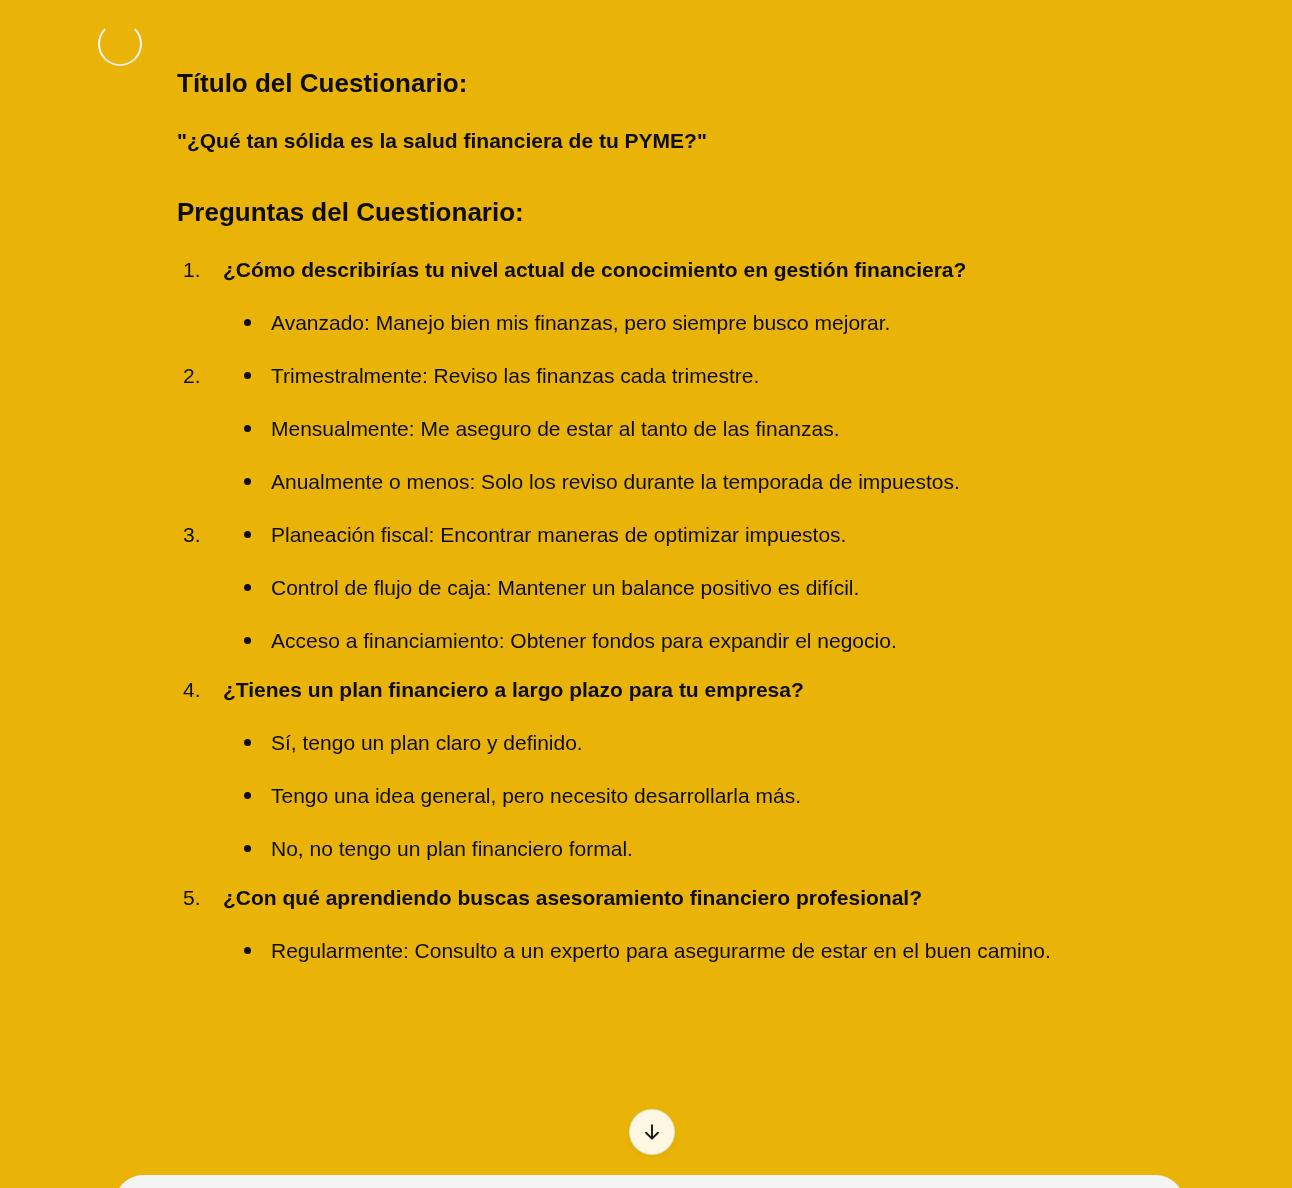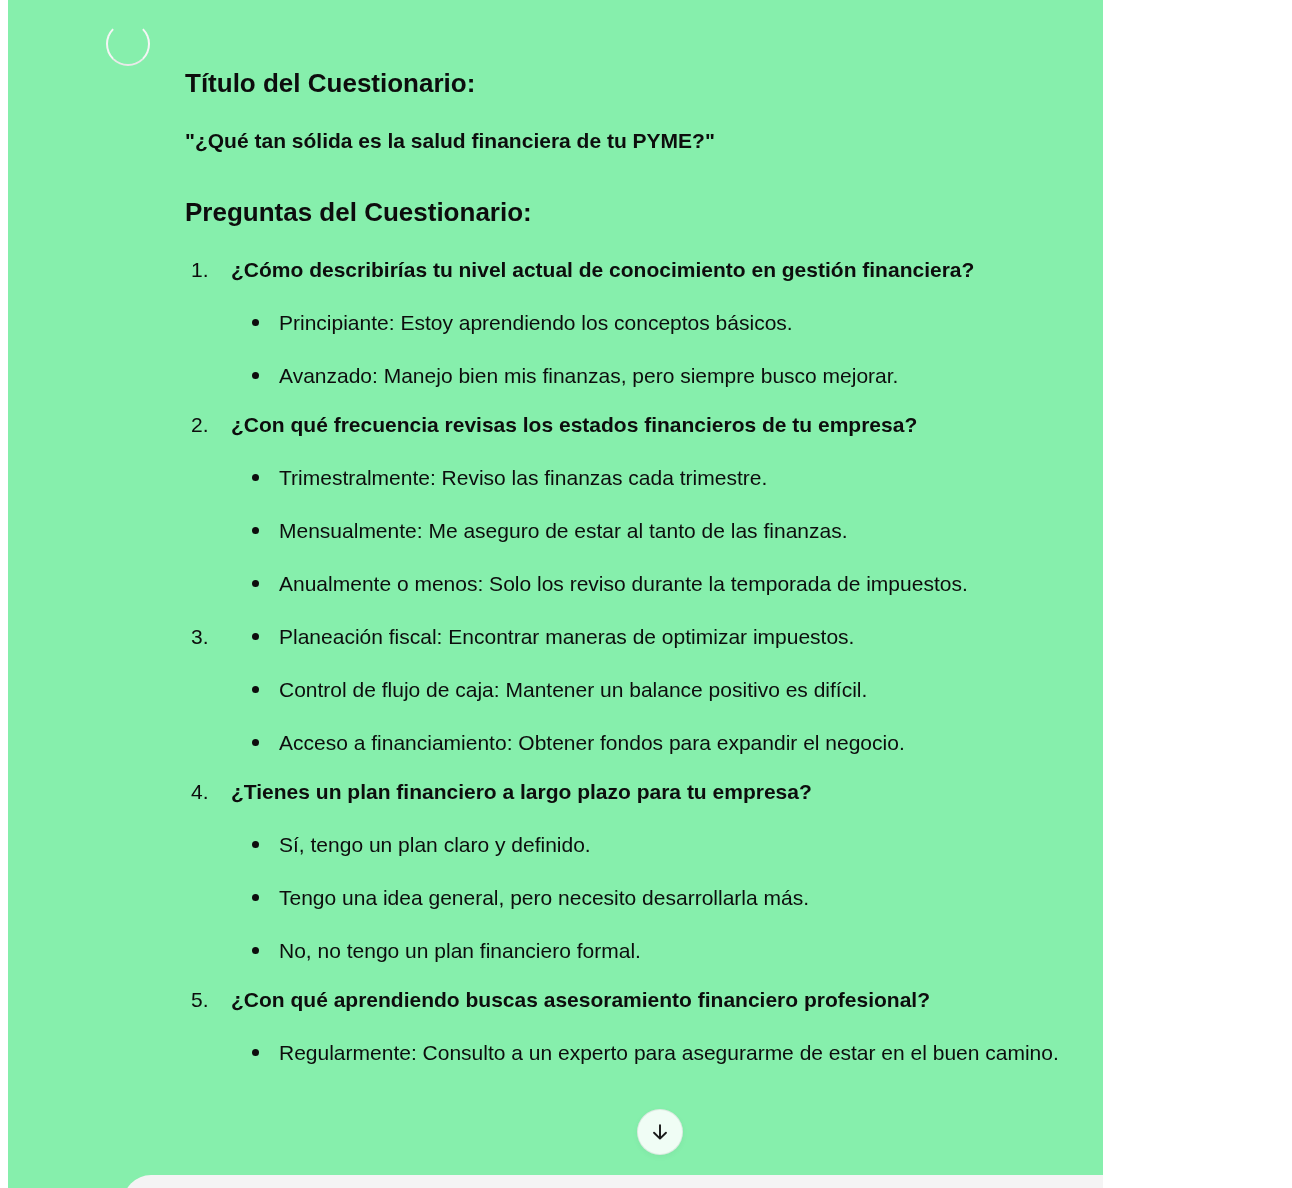--- a/index.html
+++ b/index.html
@@ -7,25 +7,24 @@
     padding: 0;
     width: 1292px;
     height: 1188px;
     overflow: hidden;
     background: #ffffff;
     font-family: "Liberation Sans", sans-serif;
     color: #0d0d0d;
   }
   .viewport {
     position: relative;
-    width: 1095px;
+    width: 1292px;
     height: 1188px;
-    background: #86efac;
+    background: #eab308;
     overflow: hidden;
-    margin-left: 8px;
   }
   
   .avatar-arc {
     position: absolute;
     left: 98px;
     top: 22px;
     width: 40px;
     height: 40px;
     border-radius: 50%;
     border: 2px solid transparent;
@@ -136,28 +135,26 @@
     <h3>Título del Cuestionario:</h3>
     <p class="quote">"¿Qué tan sólida es la salud financiera de tu PYME?"</p>
     <h3>Preguntas del Cuestionario:</h3>
 
     <ol class="questions">
 
       <li class="question">
         <span class="qnum">1.</span>
         <span>¿Cómo describirías tu nivel actual de conocimiento en gestión financiera?</span>
         <ul class="options">
-          <li class="option"><span class="dot"></span><span>Principiante: Estoy aprendiendo los conceptos básicos.</span></li>
           <li class="option"><span class="dot"></span><span>Avanzado: Manejo bien mis finanzas, pero siempre busco mejorar.</span></li>
         </ul>
       </li>
 
       <li class="question">
         <span class="qnum">2.</span>
-        <span>¿Con qué frecuencia revisas los estados financieros de tu empresa?</span>
         <ul class="options">
           <li class="option"><span class="dot"></span><span>Trimestralmente: Reviso las finanzas cada trimestre.</span></li>
           <li class="option"><span class="dot"></span><span>Mensualmente: Me aseguro de estar al tanto de las finanzas.</span></li>
           <li class="option"><span class="dot"></span><span>Anualmente o menos: Solo los reviso durante la temporada de impuestos.</span></li>
         </ul>
       </li>
 
       <li class="question">
         <span class="qnum">3.</span>
         <ul class="options">

